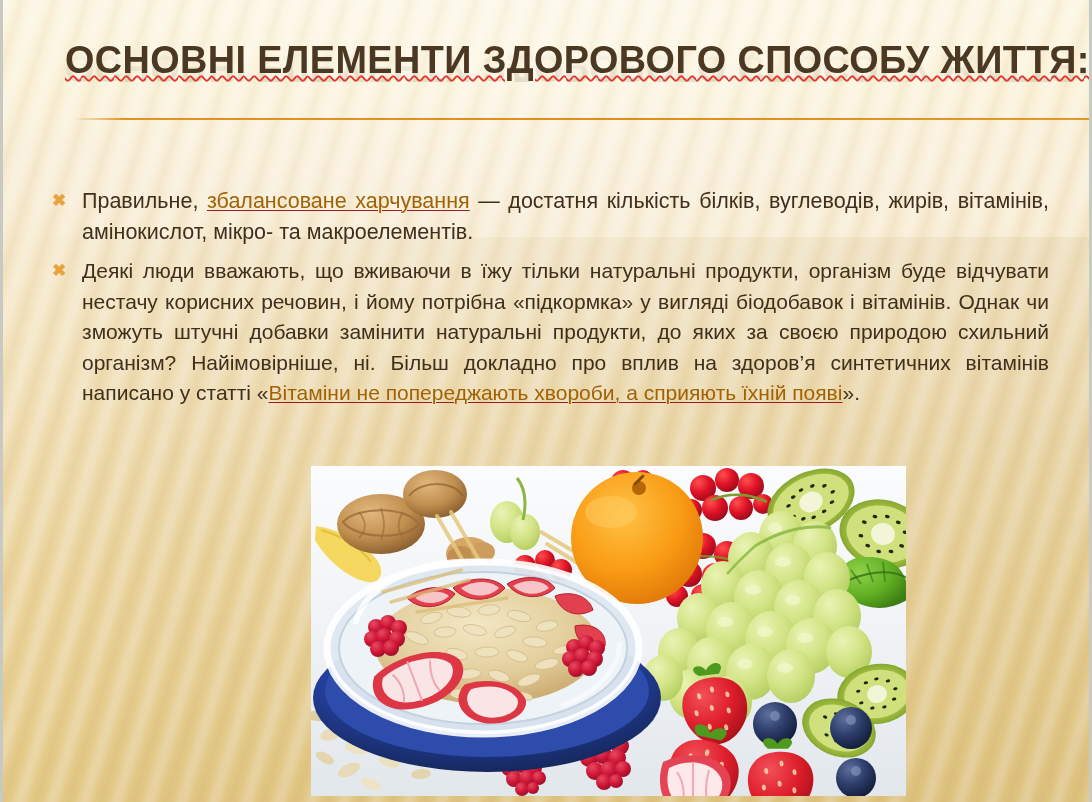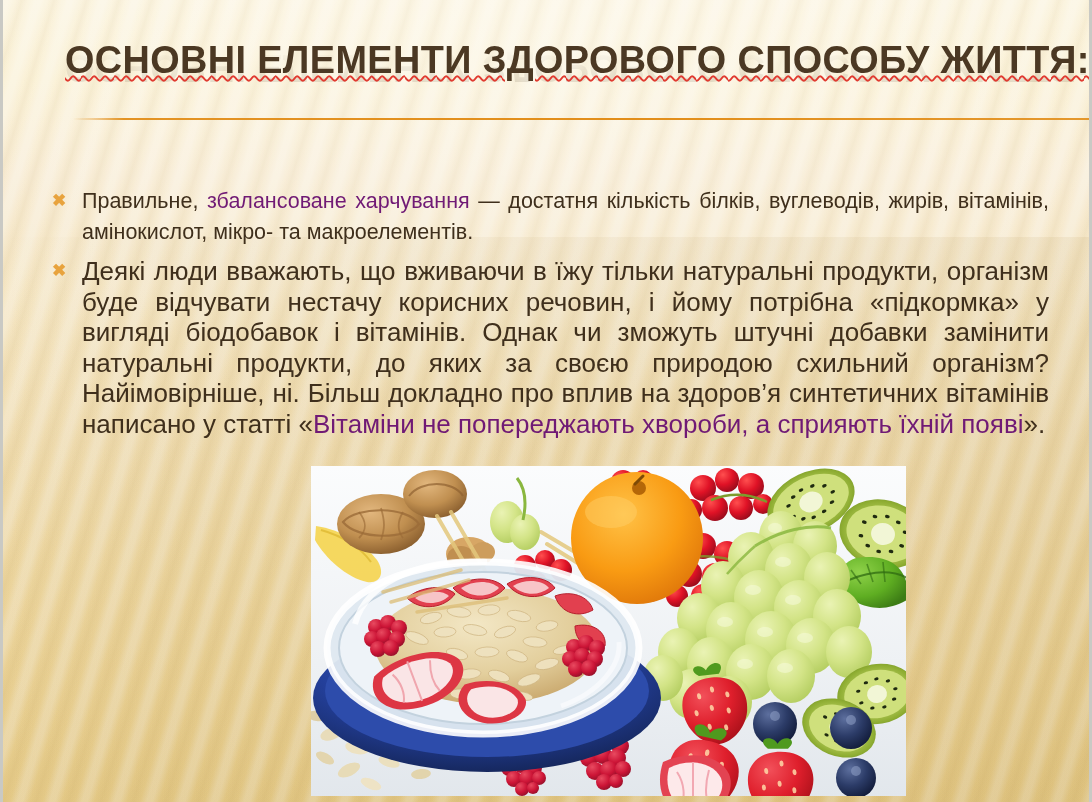--- a/index.html
+++ b/index.html
@@ -112,36 +112,37 @@
     width:30px;
     color:#e8a33d;
     font-size:17px;
     line-height:30px;
     font-weight:bold;
     text-align:left;
     padding-left:3px;
   }
   .bullet-body{
     flex:1 1 auto;
-    font-size:26px;
+    font-size:21px;
     line-height:30.5px;
     color:#3f2f1c;
     text-align:justify;
     text-justify:inter-word;
     letter-spacing:0px;
   }
   .bullet-body.b1{font-size:21.5px;line-height:31px;}
   .sp{
     text-decoration-color:#e03a30;
     text-decoration-style:wavy;
     text-decoration-thickness:1px;
     text-underline-offset:1px;
   }
   .lnk{
-    color:#701a75;
+    color:#a16207;
+    text-decoration:underline;
     text-decoration-color:#9e1b22;
     text-decoration-thickness:1.3px;
     text-underline-offset:1.5px;
   }
 
   
   #photo{
     position:absolute;left:308px;top:466px;width:595px;height:330px;
     overflow:hidden;background:#eef1f3;
   }

